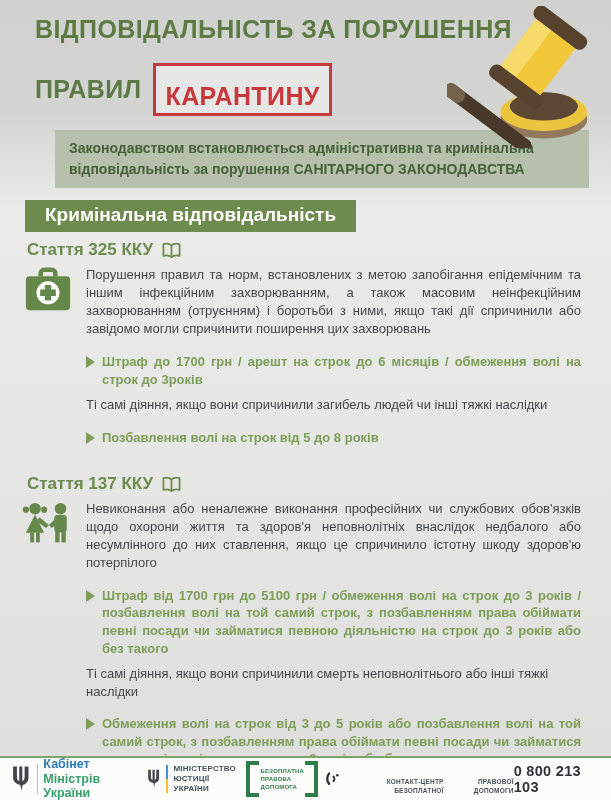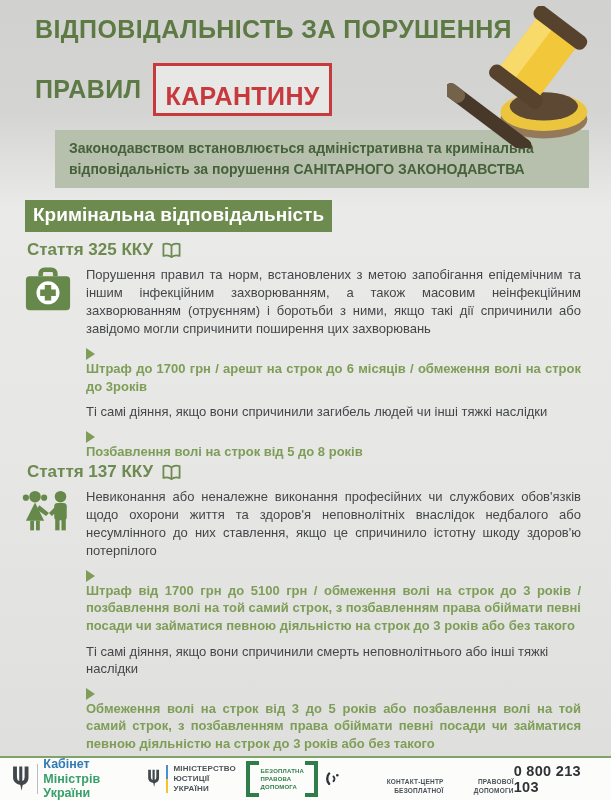--- a/index.html
+++ b/index.html
@@ -17,29 +17,29 @@
     padding:16px 9px 2px; font-size:25px; font-weight:bold; letter-spacing:.4px;
   }
   .subtitle-box{
     margin:14px 22px 0 20px; background:#b7c0ac; padding:8px 14px;
     color:#44613a; font-size:14px; font-weight:bold; line-height:1.5;
   }
   .gavel{ position:absolute; top:6px; right:12px; z-index:2; pointer-events:none; }
   
   .badge{
     display:inline-block; background:#6d8a4f; color:#fff; font-size:19px; font-weight:bold;
-    padding:4px 8px 6px; margin:12px 0 0 25px;
+    padding:4px 20px 6px; margin:12px 0 0 25px;
   }
   .statute{ display:flex; align-items:center; gap:8px; margin:8px 0 0 27px;
     color:#6d8a4f; font-size:17px; font-weight:bold; }
   .row{ display:flex; gap:10px; margin:4px 30px 0 20px; }
   .icon-col{ flex:0 0 56px; display:flex; justify-content:center; align-items:flex-start; padding-top:3px; }
   .text-col{ flex:1; min-width:0; }
   .desc{ color:#44474a; font-size:13px; line-height:1.38; text-align:justify; margin-top:2px; }
-  .penalty{ display:flex; margin-top:7px;flex-direction:column; }
+  .penalty{ display:flex; gap:7px; margin-top:15px; }
   .arr{ flex:none; width:0; height:0; margin-top:3px;
     border-left:9px solid #7e9e58; border-top:6px solid transparent; border-bottom:6px solid transparent; }
   .penalty p{ color:#7e9e58; font-size:13px; font-weight:bold; line-height:1.35; text-align:justify; }
   .aggravated{ color:#44474a; font-size:13px; line-height:1.35; margin-top:8px; }
   .violation{ color:#44474a; font-size:13px; line-height:1.35; margin-top:2px; }
   
   footer{
     position:absolute; left:0; right:0; bottom:0; height:44px; background:#fcfcfb;
     border-top:2px solid #7fa36b; display:flex; align-items:center; justify-content:space-between;
     padding:0 10px; gap:6px;
@@ -121,21 +121,21 @@
         <p>Штраф до 1700 грн / арешт на строк до 6 місяців / обмеження волі на строк до 3років</p>
       </div>
       <p class="aggravated">Ті самі діяння, якщо вони спричинили загибель людей чи інші тяжкі наслідки</p>
       <div class="penalty">
         <span class="arr"></span>
         <p>Позбавлення волі на строк від 5 до 8 років</p>
       </div>
     </div>
   </div>
 
-  <div class="statute" style="margin-top:2px;">
+  <div class="statute" style="margin-top:28px;">
     <span>Стаття 137 ККУ</span>
     <svg width="21" height="17" viewBox="0 0 24 20">
       <path d="M12 4 C9.5 1.8 5.5 1.6 2.5 2.6 V16.4 C5.5 15.4 9.5 15.6 12 17.8 C14.5 15.6 18.5 15.4 21.5 16.4 V2.6 C18.5 1.6 14.5 1.8 12 4 Z" fill="none" stroke="#6d8a4f" stroke-width="2.1" stroke-linejoin="round"></path>
       <path d="M12 4 V17.8" stroke="#6d8a4f" stroke-width="2.1"></path>
     </svg>
   </div>
 
   <div class="row">
     <div class="icon-col">
       <svg width="54" height="50" viewBox="0 0 56 52">

